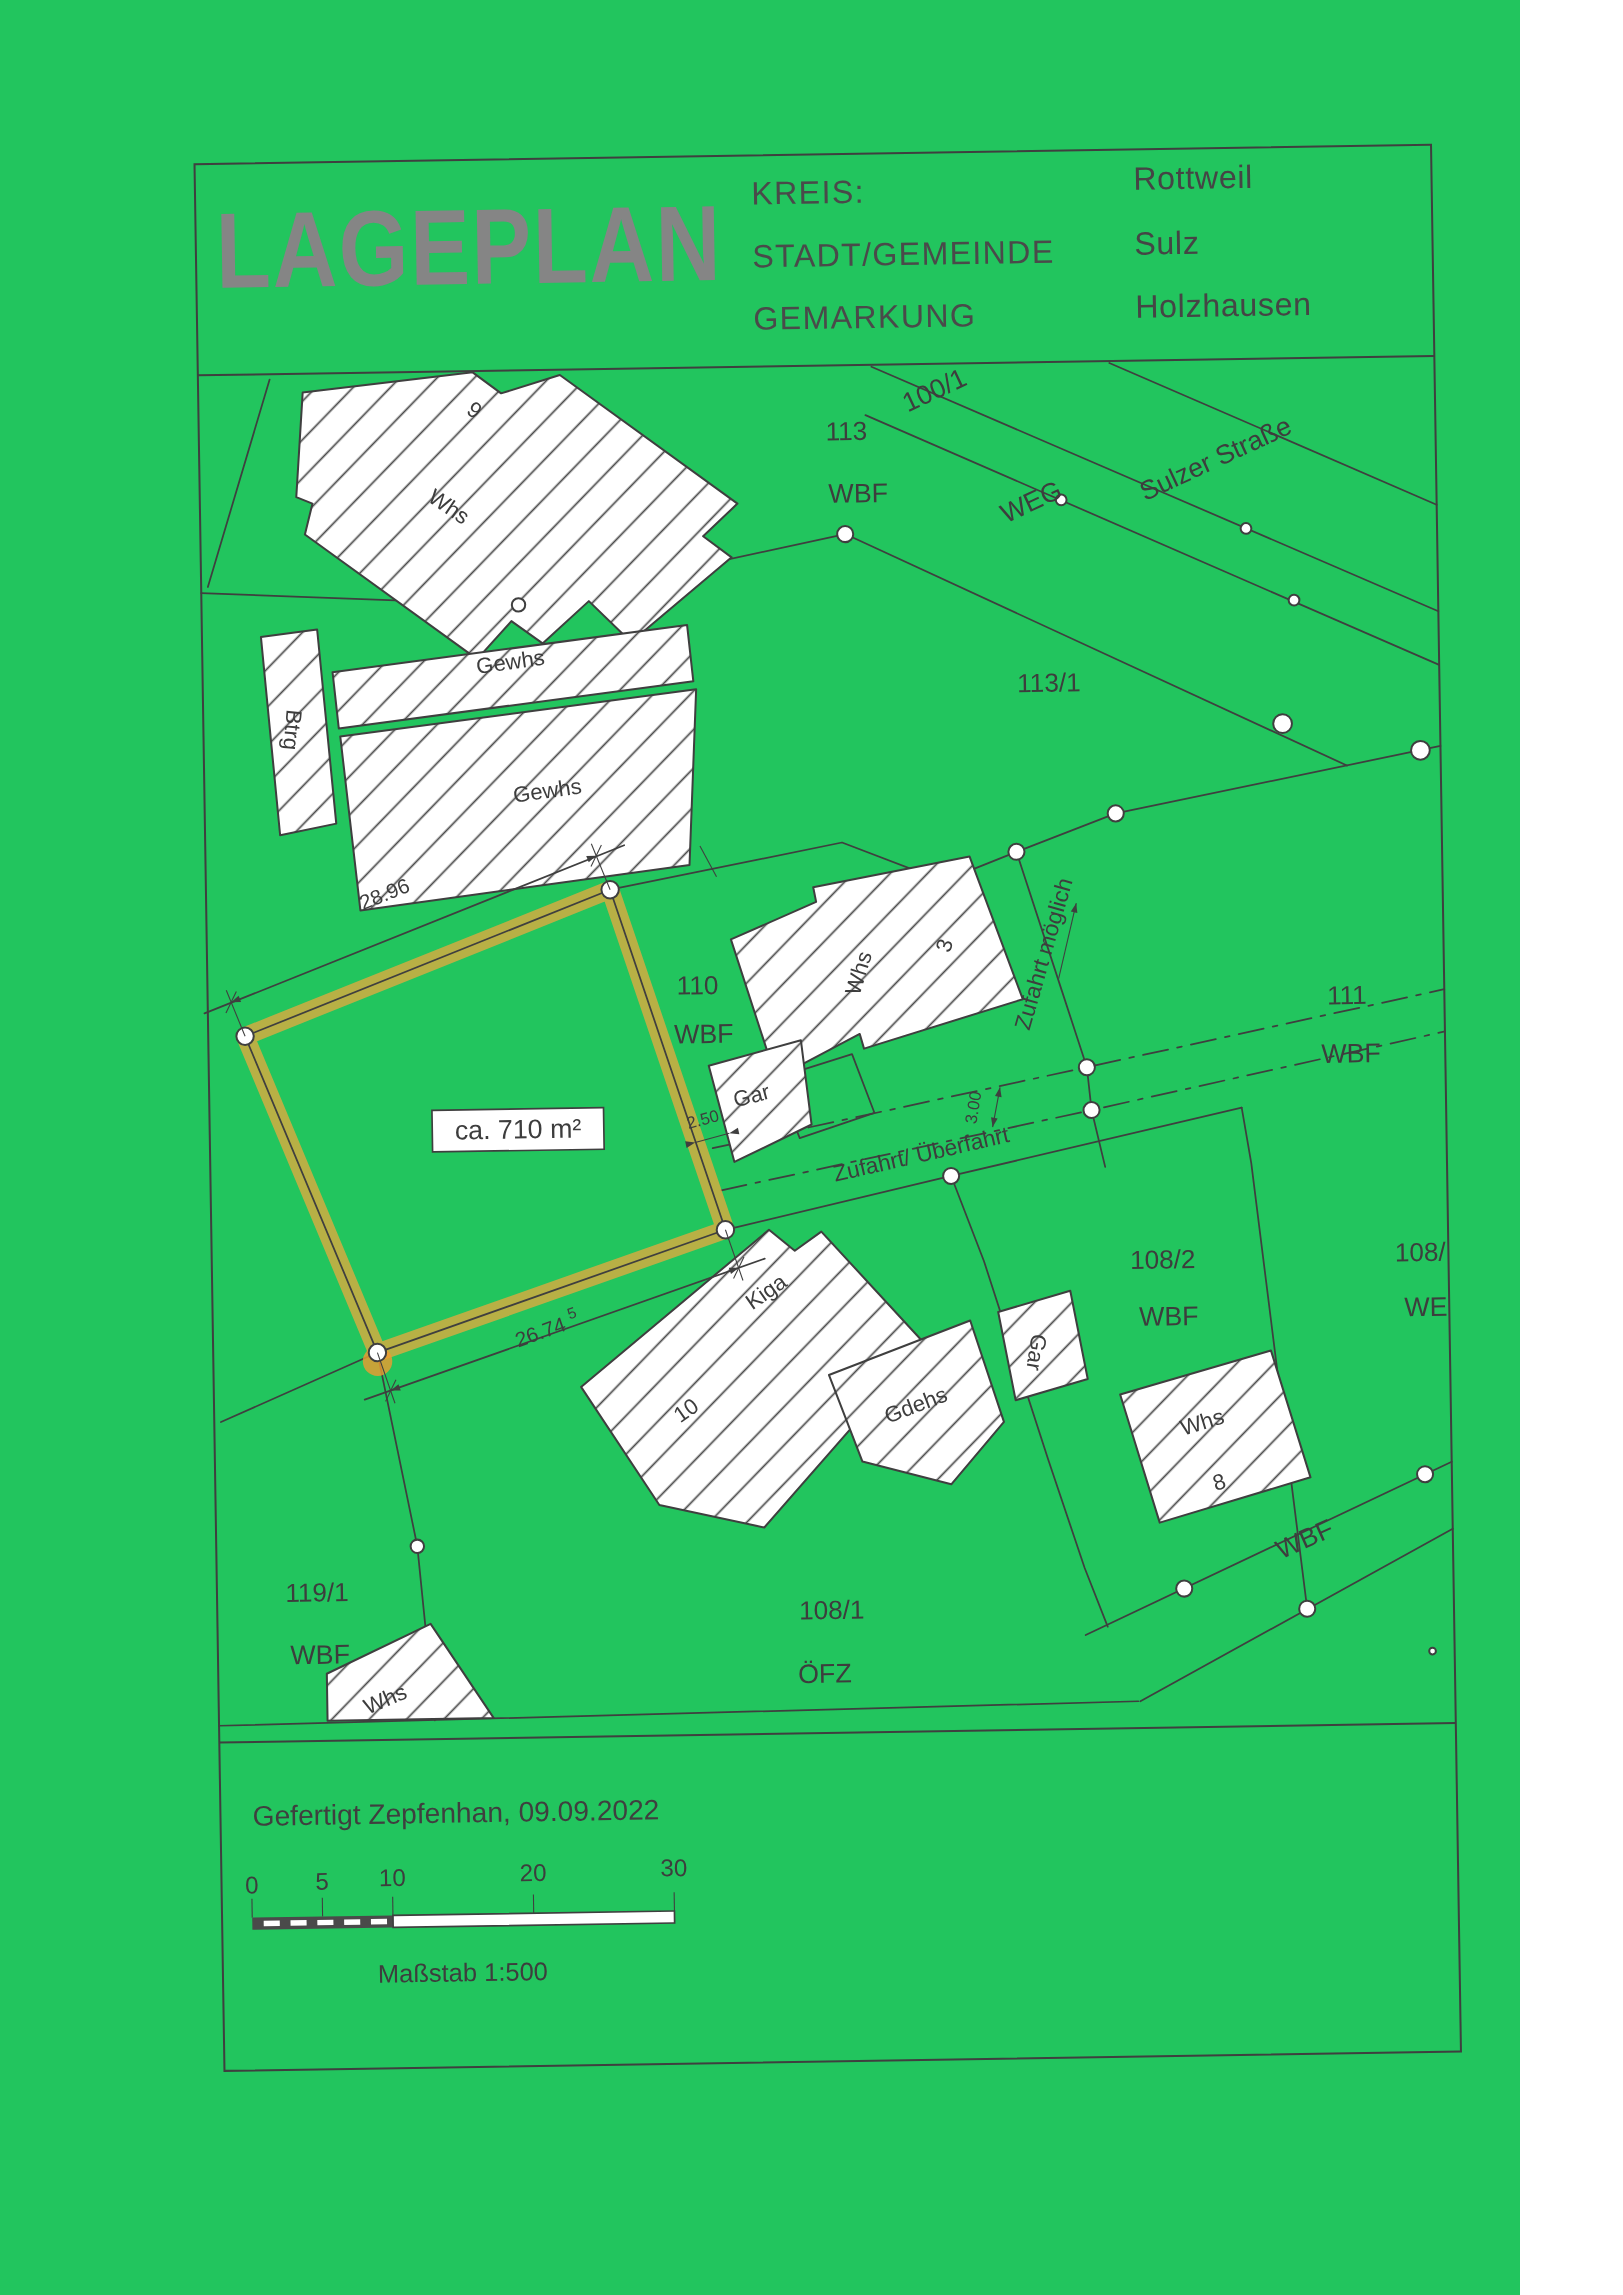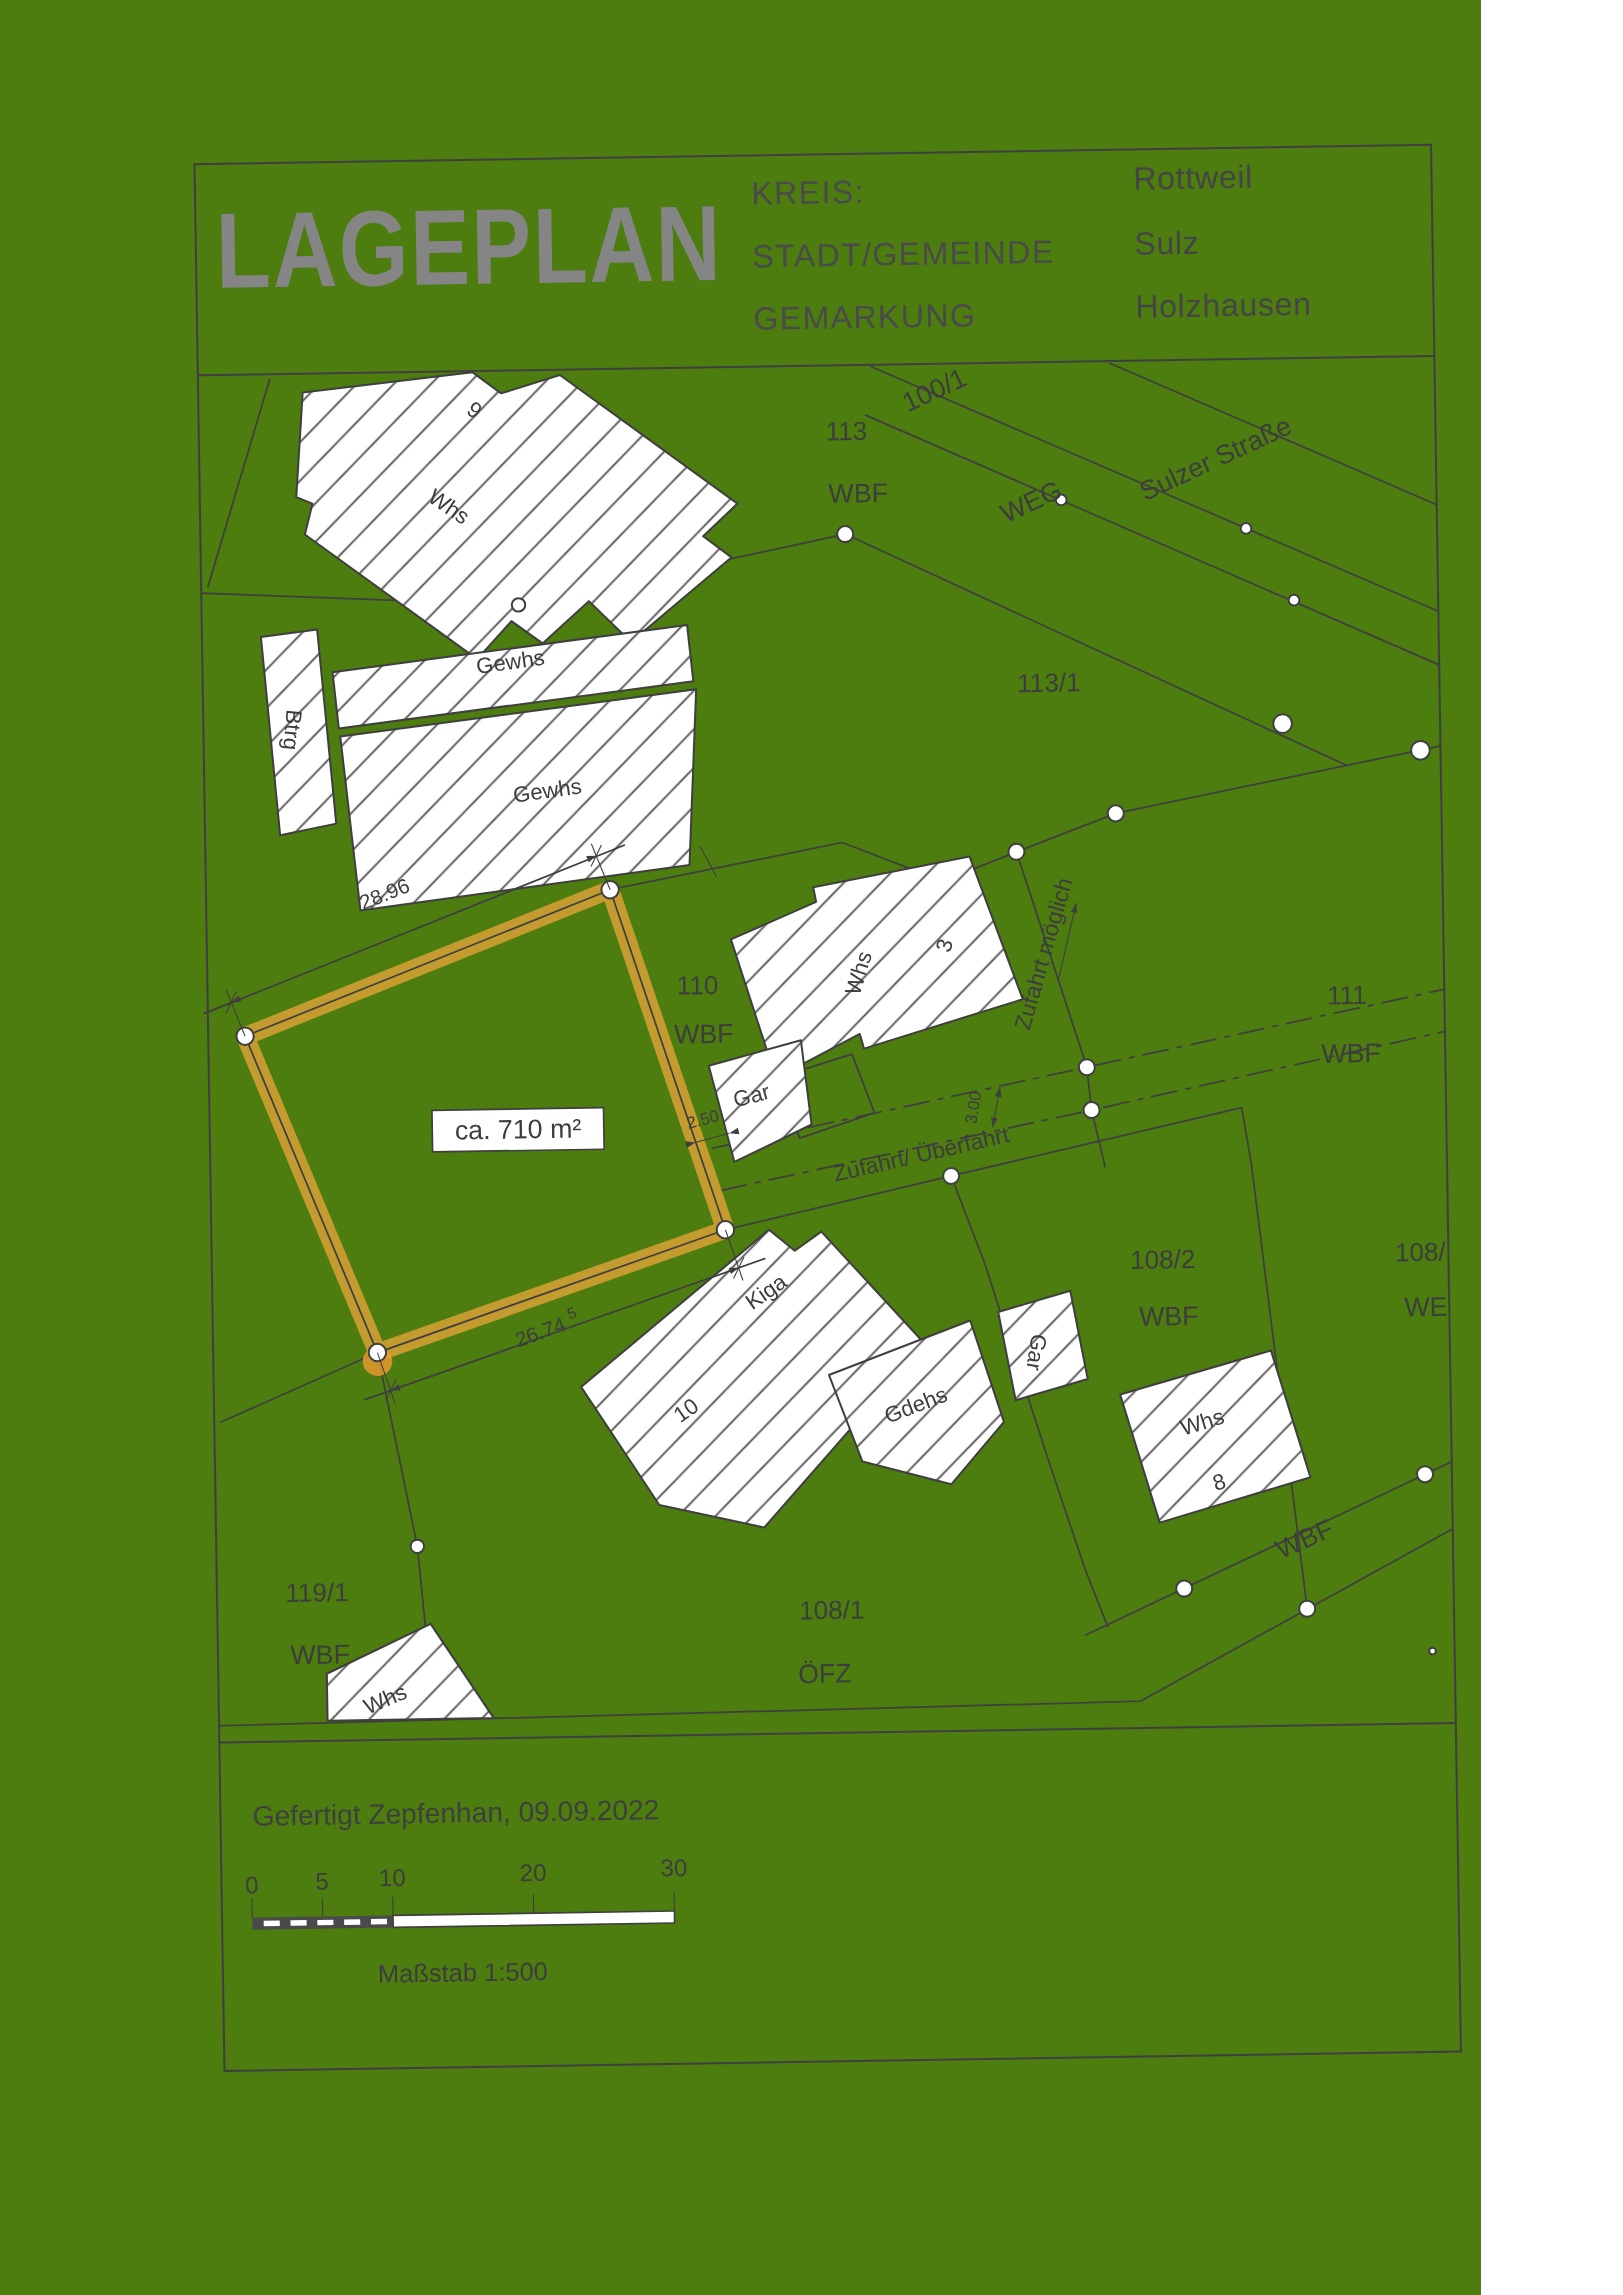--- a/index.html
+++ b/index.html
@@ -1,17 +1,17 @@
 <!DOCTYPE html>
 <html style="font-size:10.7px"><head>
 <meta charset="utf-8">
 <style>
   html,body{margin:0;padding:0;background:#ffffff;}
-  .page{position:relative;width:1481px;height:2295px;background:#4d7c0f;overflow:hidden;
-        font-family:"Liberation Sans", sans-serif;}
+  .page{position:relative;width:1481px;height:2295px;background:#22c55e;overflow:hidden;
+        font-family:"Liberation Sans", sans-serif;padding-left:39px;}
   svg{position:absolute;left:0;top:0;}
   svg text{font-family:"Liberation Sans", sans-serif;fill:#3d3d3d;}
   .frame{fill:none;stroke:#3f3f3f;stroke-width:3;}
   .b{fill:none;stroke:#3f3f3f;stroke-width:2.6;stroke-linejoin:round;stroke-linecap:round;}
   .thin{fill:none;stroke:#3f3f3f;stroke-width:1.6;}
   .dd{fill:none;stroke:#3f3f3f;stroke-width:2.6;stroke-dasharray:38 14 7 14;stroke-linecap:round;}
   .bldg{fill:url(#hatch);stroke:#3f3f3f;stroke-width:3;stroke-linejoin:round;}
   .openbldg{fill:none;stroke:#3f3f3f;stroke-width:2.6;stroke-linejoin:round;}
   .pt{fill:#ffffff;stroke:#3f3f3f;stroke-width:3;}
   .arr{fill:#3f3f3f;stroke:none;}

